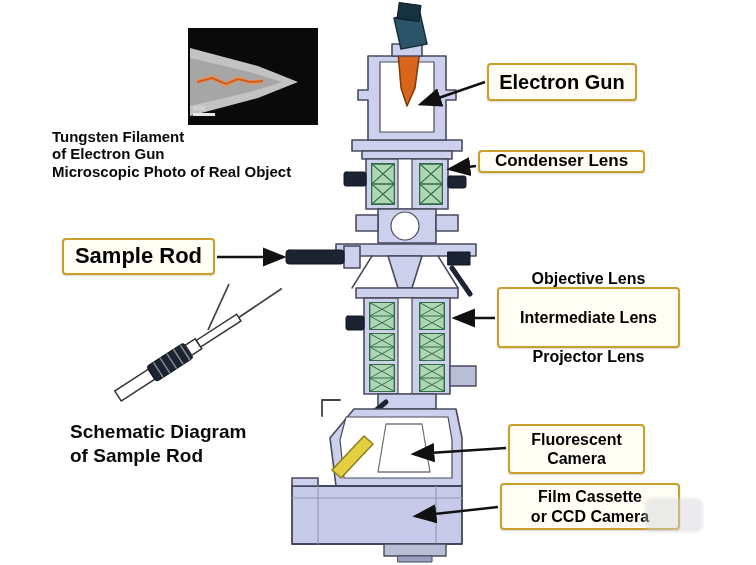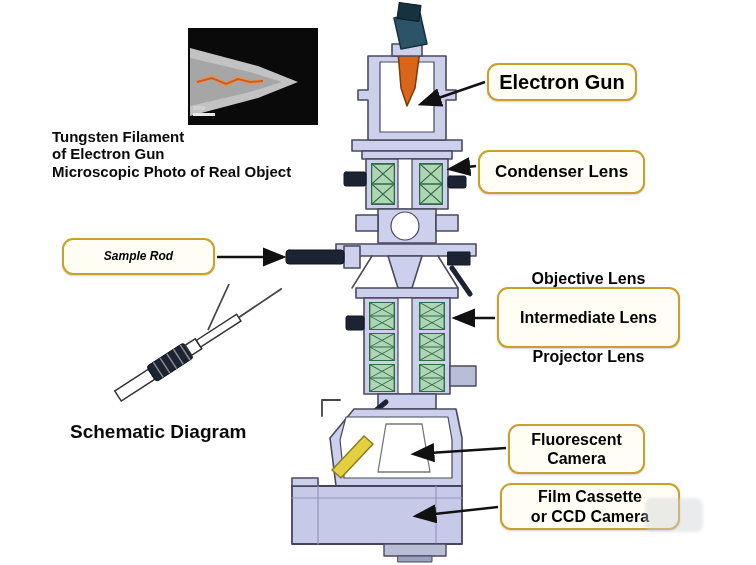--- a/index.html
+++ b/index.html
@@ -13,21 +13,21 @@
   html,body{margin:0;padding:0;background:#ffffff;}
   .stage{
     position:relative;width:756px;height:565px;background:#fff;overflow:hidden;
     font-family:"Liberation Sans",sans-serif;color:#000;
   }
   .stage svg{position:absolute;left:0;top:0;}
   .label-box{
     position:absolute;box-sizing:border-box;
     border:2px solid var(--c-label-border);
     background:var(--c-label-bg);
-    border-radius:11px;
+    border-radius:4px;
     box-shadow:0 1px 2px rgba(0,0,0,0.18);
     font-weight:700;text-align:center;color:#000;
     display:flex;flex-direction:column;justify-content:center;
     line-height:1.2;
   }
   .caption{position:absolute;text-align:left;font-weight:700;color:#0a0a0a;}
   .watermark{
     position:absolute;left:645px;top:498px;width:58px;height:34px;
     background:rgba(208,210,216,0.45);border-radius:7px;filter:blur(1.5px);
   }
@@ -190,38 +190,39 @@
   </svg>
 
   <div class="caption" style="left:52px;top:128px;width:270px;font-size:15px;line-height:1.15;">
     <div>Tungsten Filament</div>
     <div>of Electron Gun</div>
     <div>Microscopic Photo of Real Object</div>
   </div>
 
   <div class="label-box" style="left:487px;top:63px;width:150px;height:38px;font-size:20px;">Electron Gun</div>
 
-  <div class="label-box" style="left:478px;top:150px;width:167px;height:44px;font-size:17px;">Condenser Lens</div>
-
-  <div class="label-box" style="left:62px;top:238px;width:153px;height:37px;font-size:12px;font-style:italic;">Sample Rod</div>
+  <div class="label-box" style="left:478px;top:150px;width:167px;height:23px;font-size:17px;">Condenser Lens</div>
+
+  <div class="label-box" style="left:62px;top:238px;width:153px;height:37px;font-size:22px;">Sample Rod</div>
 
   <div class="label-box" style="left:497px;top:287px;width:183px;height:61px;font-size:16px;gap:20px;">
     <div>Objective Lens</div>
     <div>Intermediate Lens</div>
     <div>Projector Lens</div>
   </div>
 
   <div class="label-box" style="left:508px;top:424px;width:137px;height:50px;font-size:16px;">
     <div>Fluorescent</div>
     <div>Camera</div>
   </div>
 
   <div class="label-box" style="left:500px;top:483px;width:180px;height:47px;font-size:16px;">
     <div>Film Cassette</div>
     <div>or CCD Camera</div>
   </div>
 
   <div class="caption" style="left:70px;top:420px;width:235px;font-size:19px;line-height:1.25;">
     <div>Schematic Diagram</div>
+    <div>of Sample Rod</div>
   </div>
 
   <div class="watermark"></div>
 </div>
 
 </body></html>

